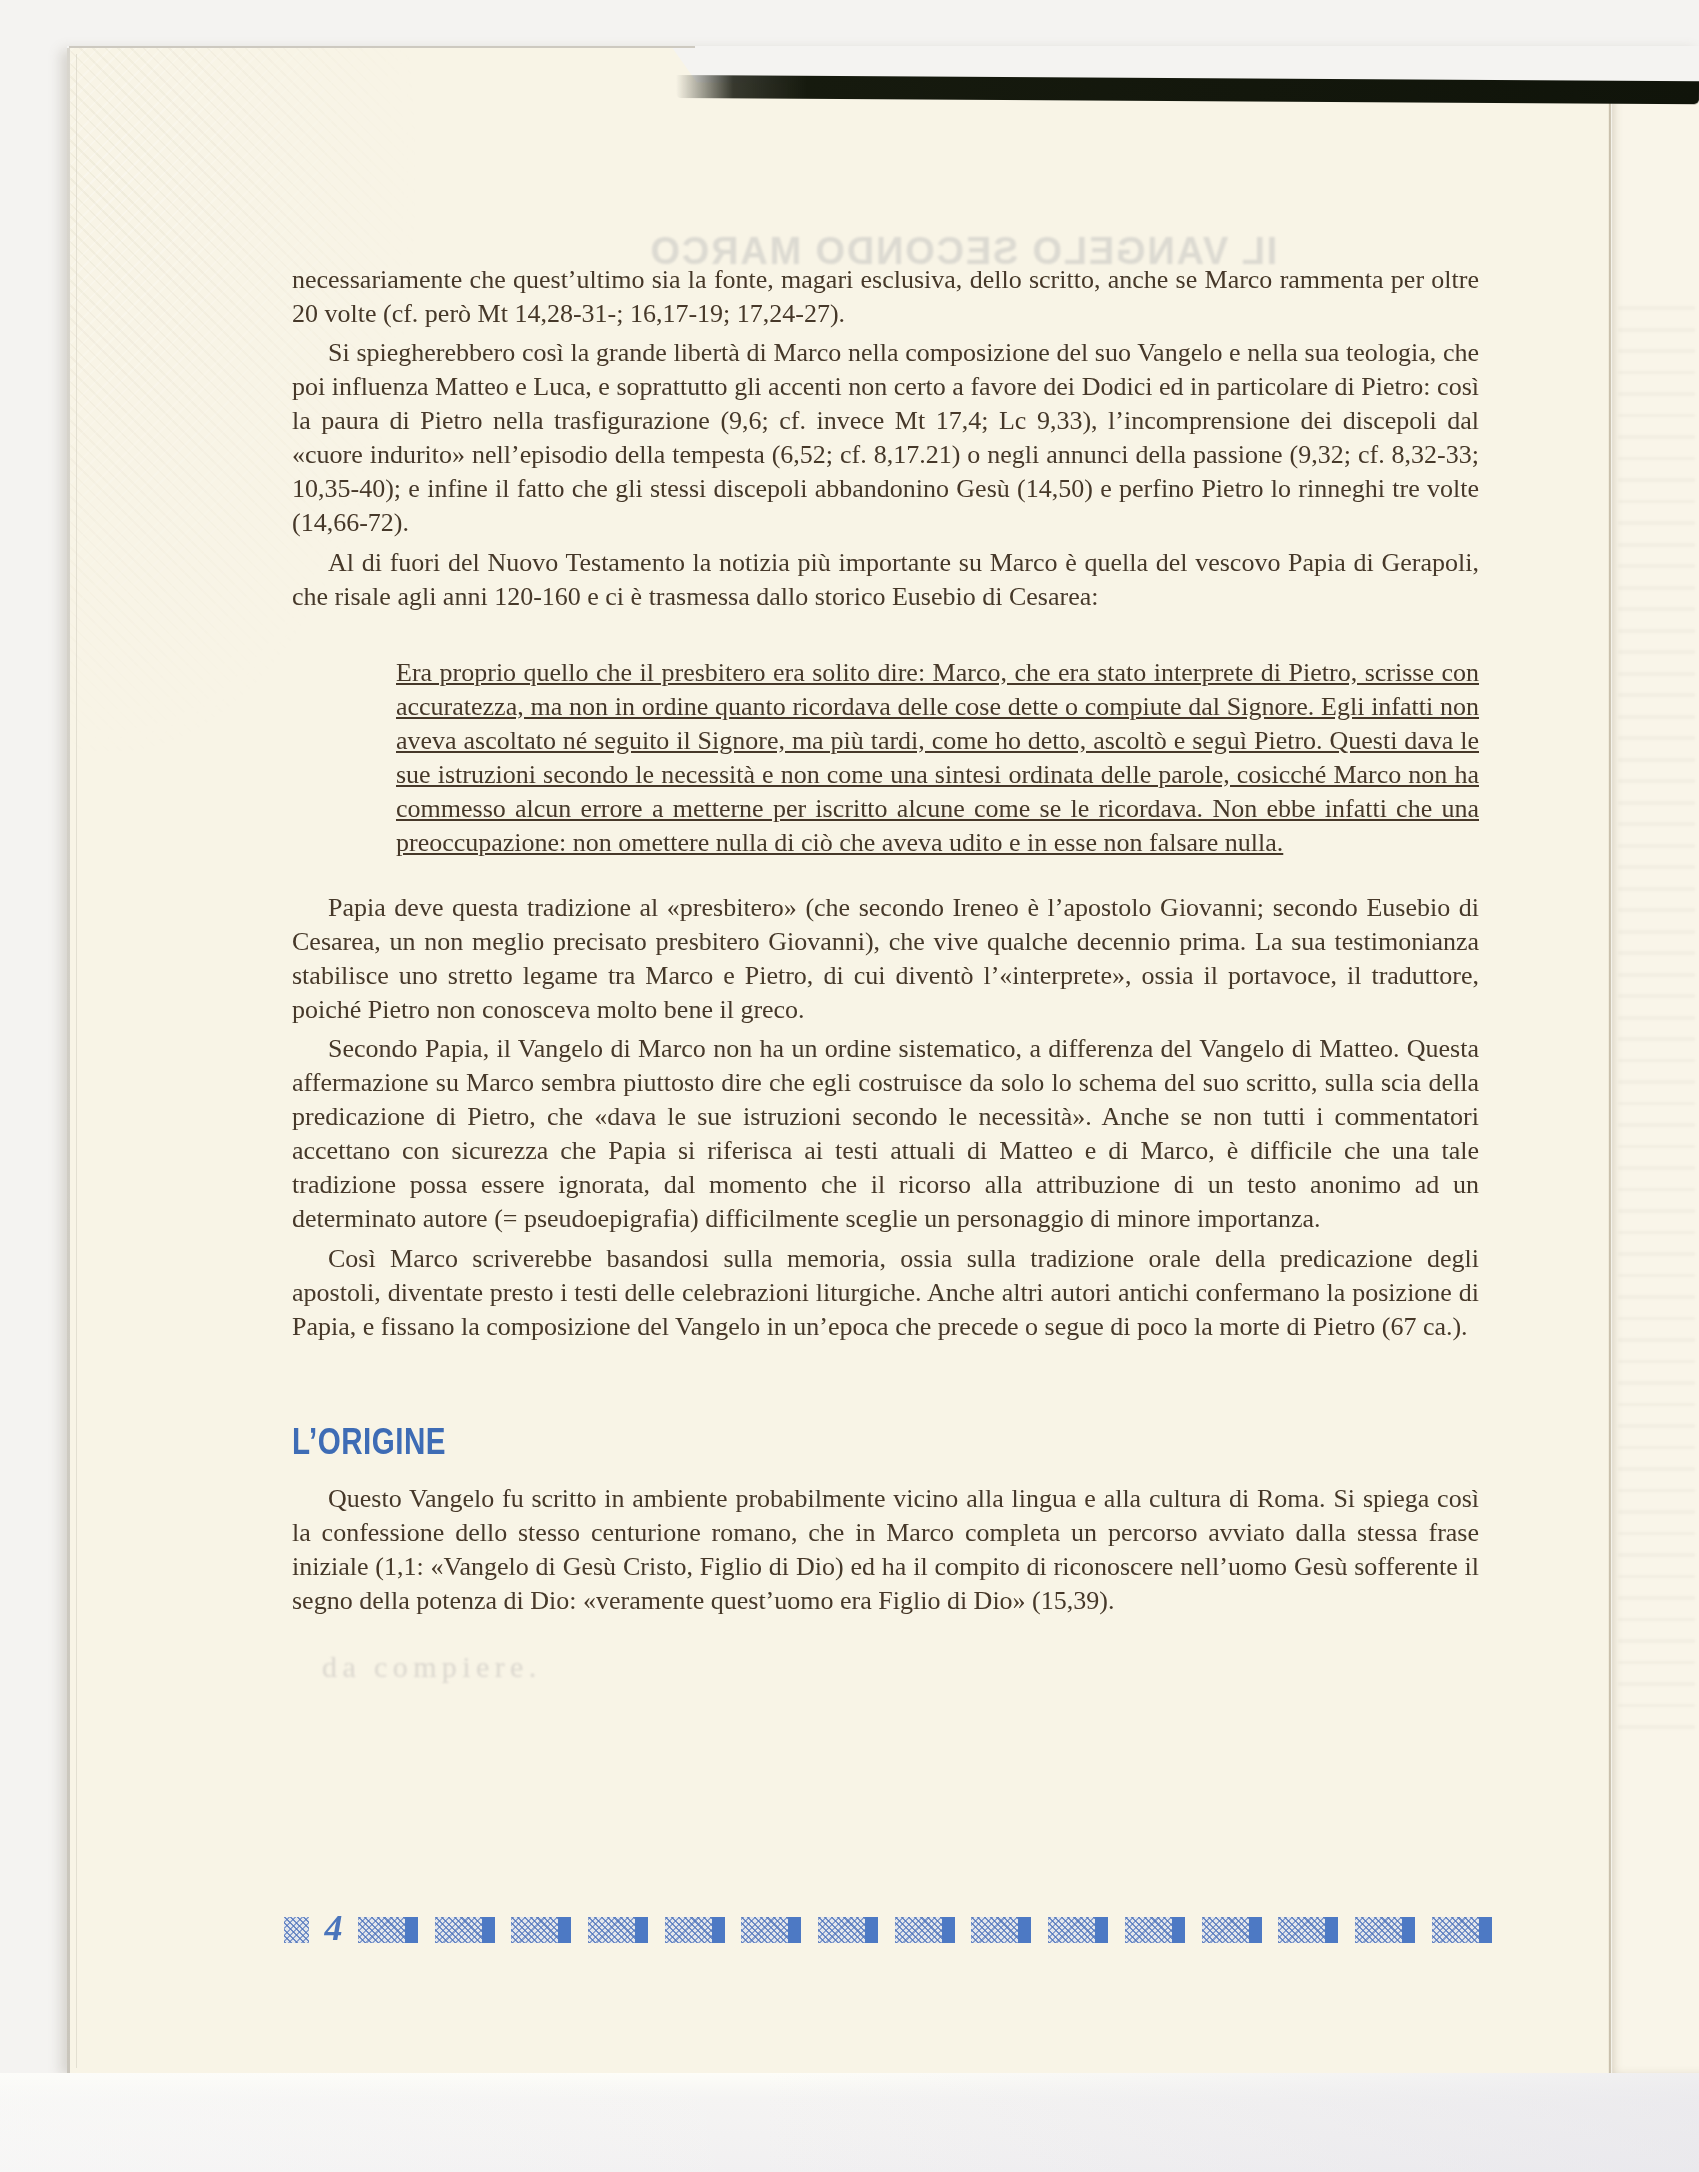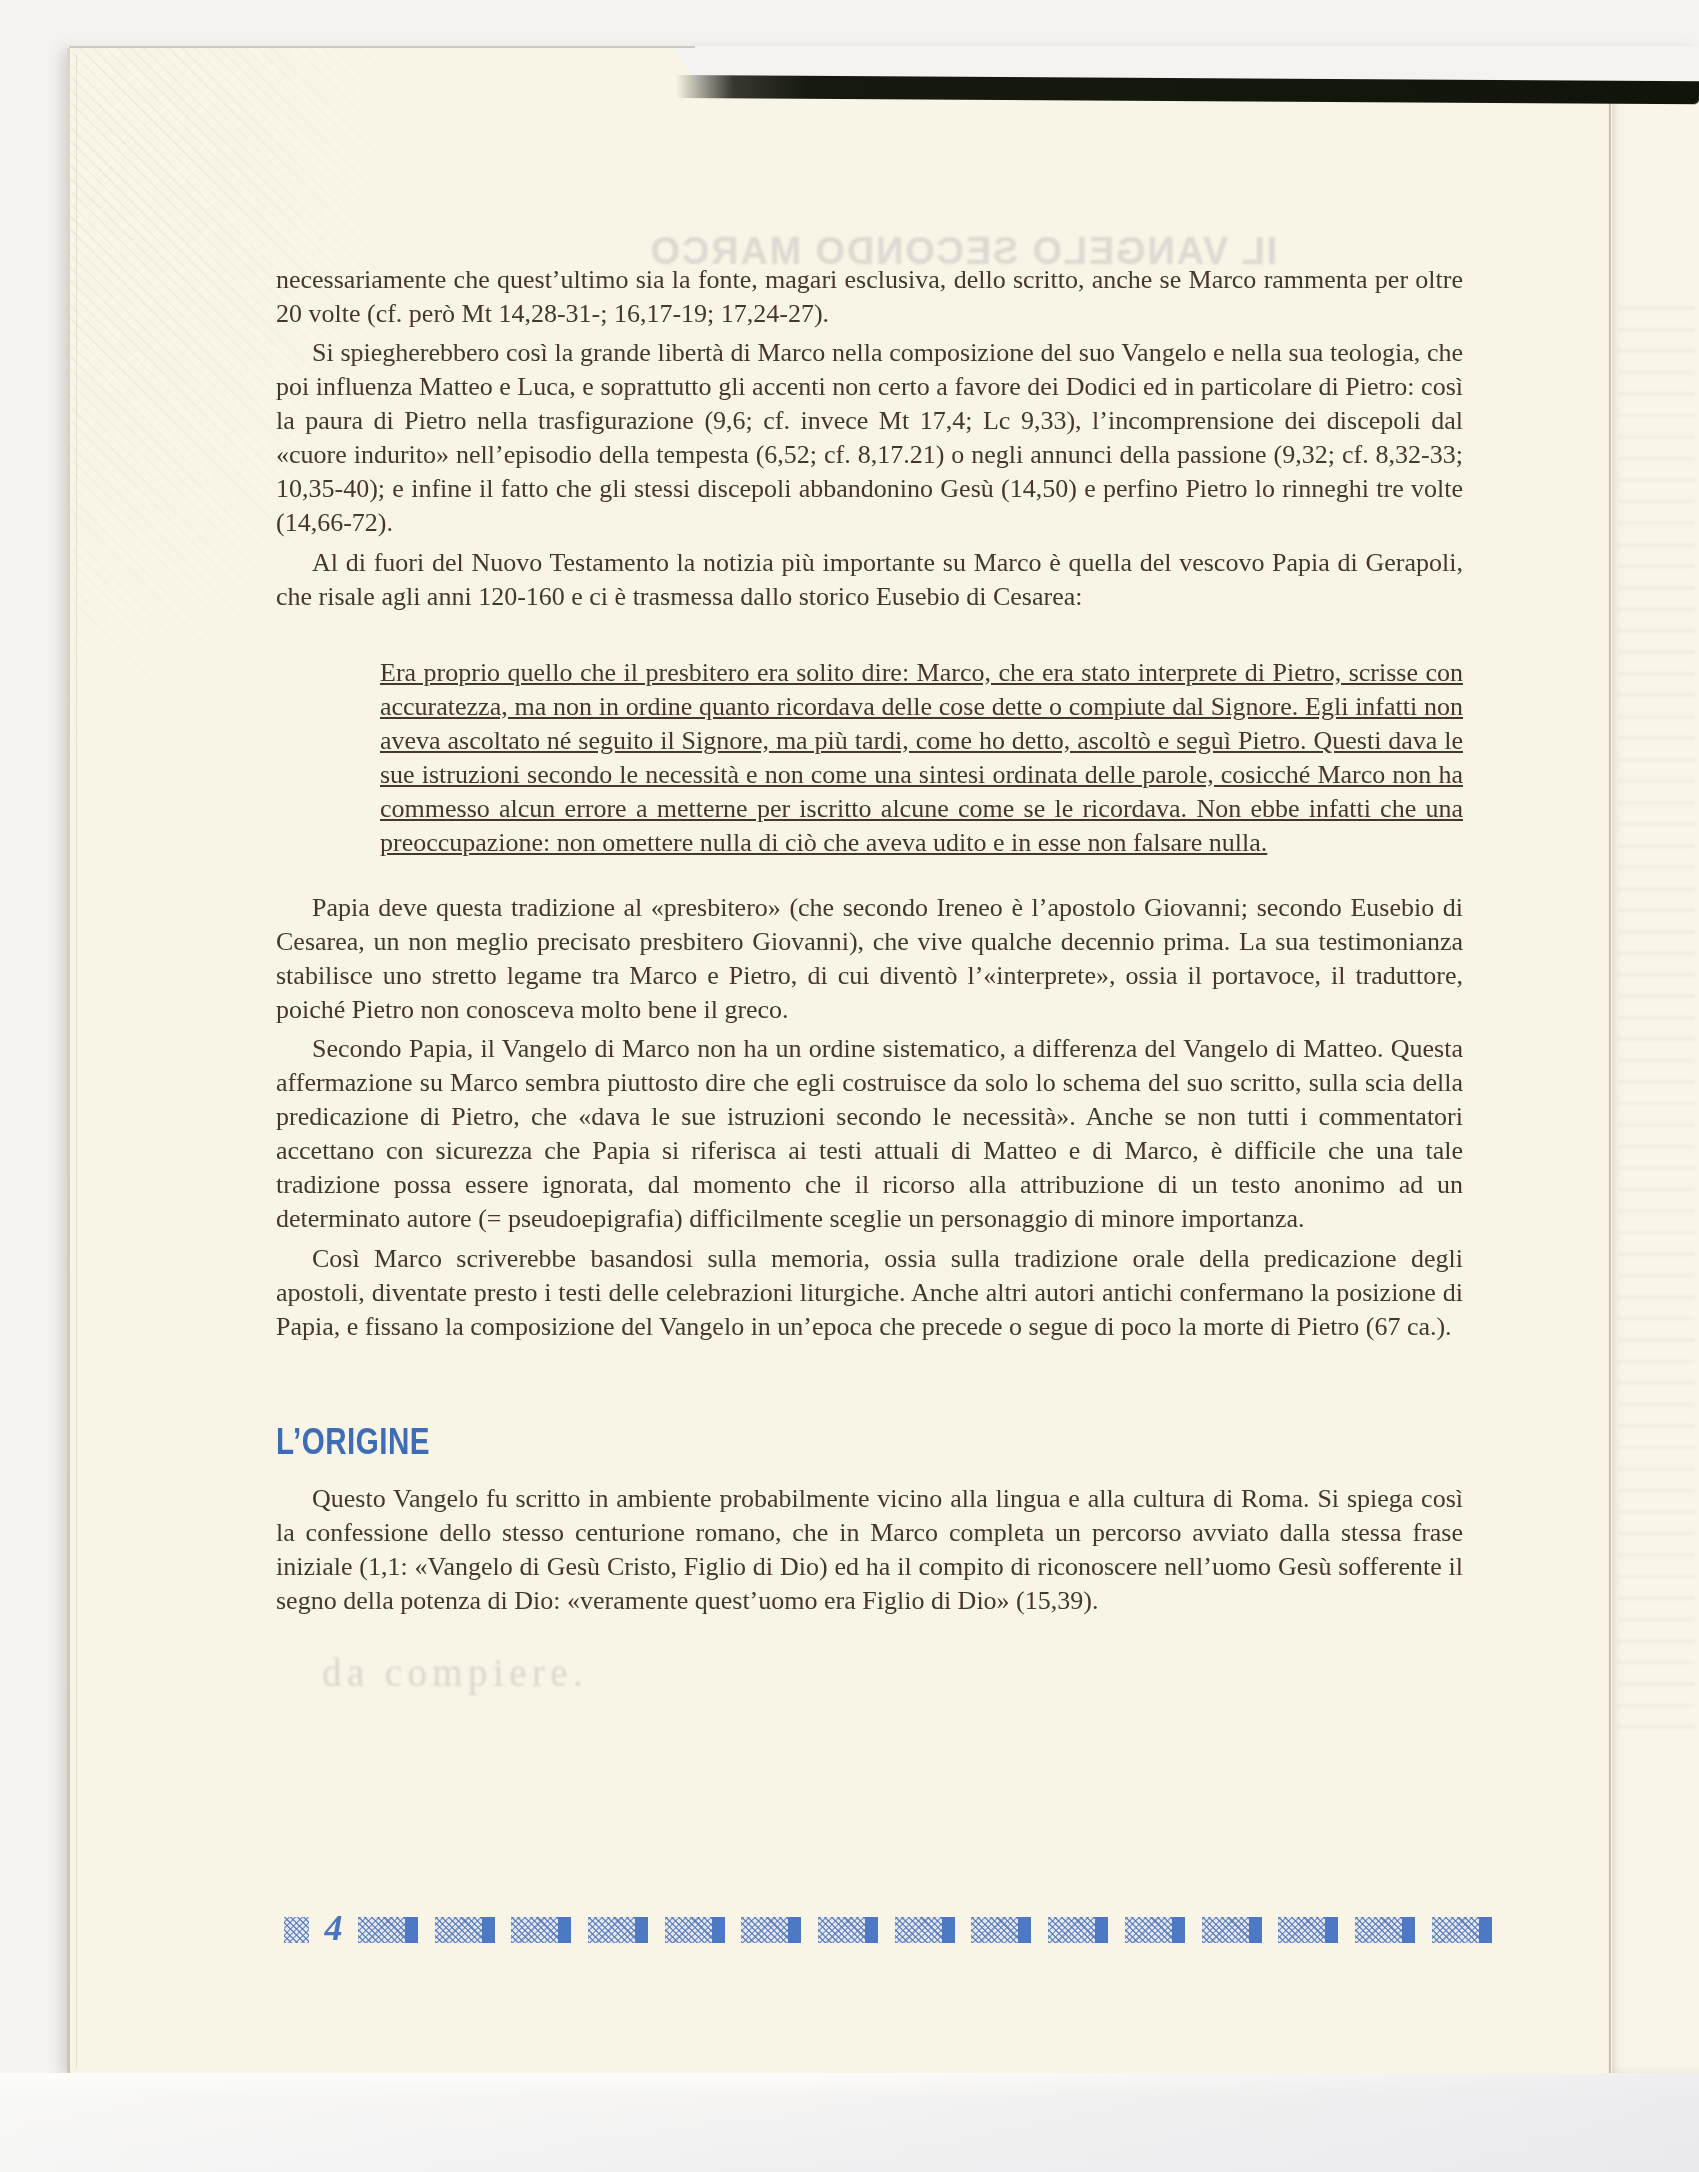--- a/index.html
+++ b/index.html
@@ -88,27 +88,27 @@
 
   
   .ghost-title{
     position:absolute;left:471px;top:182px;width:846px;text-align:center;
     font-family:"Liberation Sans",sans-serif;font-weight:700;font-size:38px;letter-spacing:1.8px;
     color:rgba(110,115,130,0.20);
     transform:scaleX(-1);filter:blur(0.9px);z-index:1;white-space:nowrap;
   }
   .ghost-frag{
     position:absolute;left:253px;top:1602px;
-    font-family:"Liberation Serif",serif;font-size:39px;letter-spacing:5.4px;
+    font-family:"Liberation Serif",serif;font-size:30px;letter-spacing:5.4px;
     color:rgba(152,149,152,0.30);filter:blur(0.9px);z-index:1;white-space:nowrap;
   }
 
   
   .text-block{
-    position:absolute;left:207px;top:215px;width:1187px;
+    position:absolute;left:223px;top:215px;width:1187px;
     font-family:"Liberation Serif",serif;
     font-size:26px;line-height:34px;color:#463829;
     text-align:justify;hyphens:auto;-webkit-hyphens:auto;
     z-index:2;
   }
   .text-block p{margin:0 0 5.4px;text-indent:36px;}
   .text-block p.noindent{text-indent:0;}
   .text-block blockquote{margin:42px 0 31px 104px;padding:0;text-indent:0;text-decoration:underline;}
   .section-heading{
     margin:79px 0 22.6px;

